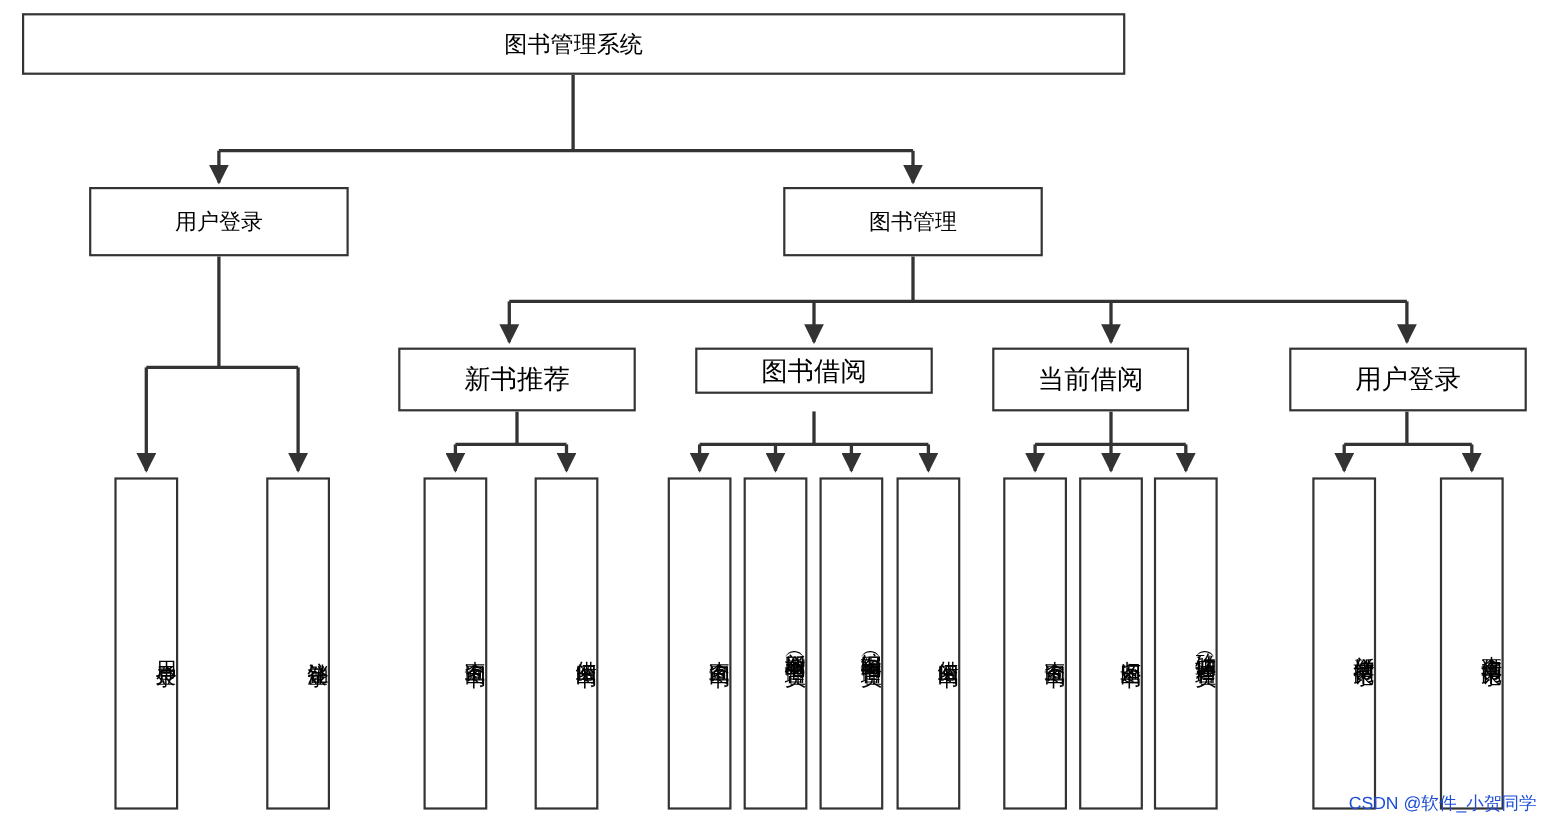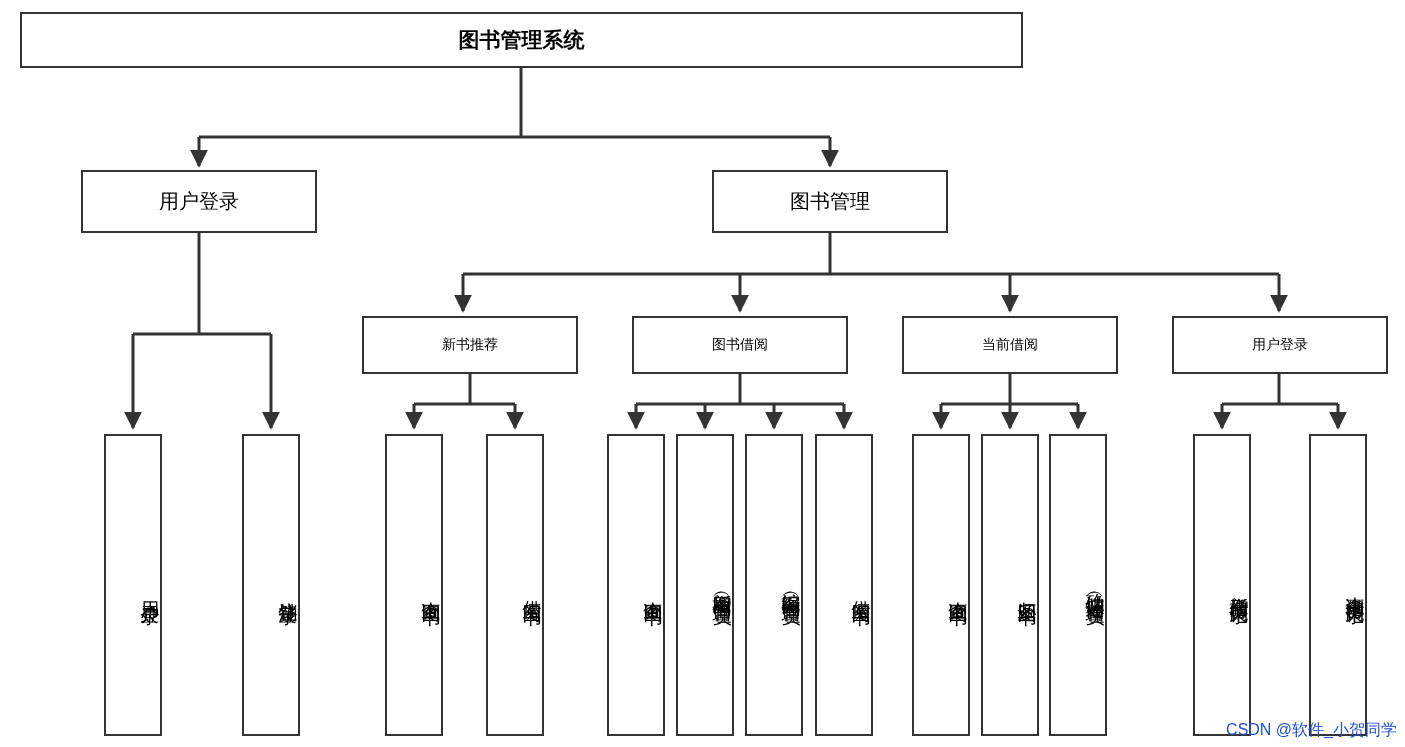--- a/index.html
+++ b/index.html
@@ -31,27 +31,26 @@
     background: #ffffff;
     border: 2px solid #333333;
     display: flex;
     align-items: center;
     justify-content: center;
     color: #000000;
     z-index: 2;
   }
   .node.root {
     font-size: 21px;
-    font-weight: bold;
   }
   .node.lvl2 {
     font-size: 20px;
   }
   .node.lvl3 {
-    font-size: 14px;
+    font-size: 24px;
     text-align: center;
   }
   .node.leaf {
     font-size: 19px;
     writing-mode: vertical-rl;
     text-orientation: upright;
     align-items: flex-start;
     justify-content: center;
     padding-top: 10px;
     letter-spacing: 2px;
@@ -136,24 +135,24 @@
   <div class="node lvl2" style="left:81px; top:170px; width:236px; height:63px;">
     <span class="lbl">用户登录</span>
   </div>
   <div class="node lvl2" style="left:712px; top:170px; width:236px; height:63px;">
     <span class="lbl">图书管理</span>
   </div>
 
   <div class="node lvl3" style="left:362px; top:316px; width:216px; height:58px;">
     <span class="lbl">新书推荐</span>
   </div>
-  <div class="node lvl3" style="left:632px; top:316px; width:216px; height:58px;">
+  <div class="node lvl3" style="left:632px; top:316px; width:216px; height:42px;">
     <span class="lbl">图书借阅</span>
   </div>
-  <div class="node lvl3" style="left:902px; top:316px; width:216px; height:58px;">
+  <div class="node lvl3" style="left:902px; top:316px; width:179px; height:58px;">
     <span class="lbl">当前借阅</span>
   </div>
   <div class="node lvl3" style="left:1172px; top:316px; width:216px; height:58px;">
     <span class="lbl">用户登录</span>
   </div>
 
   <div class="node leaf" style="left:104px; top:434px; width:58px; height:302px;">
     <span class="lbl">用户登录</span>
   </div>
   <div class="node leaf" style="left:242px; top:434px; width:58px; height:302px;">

